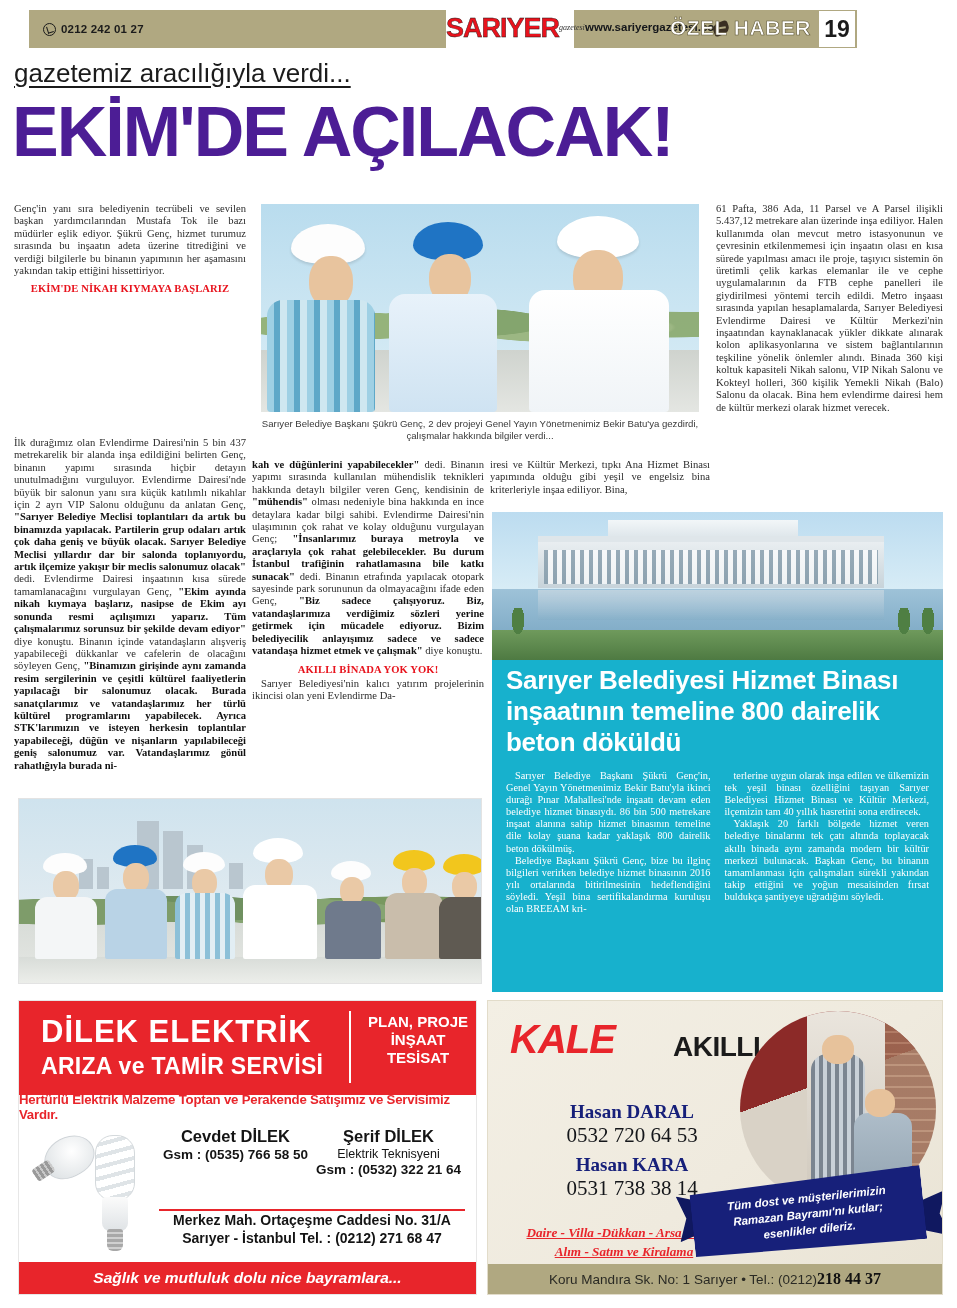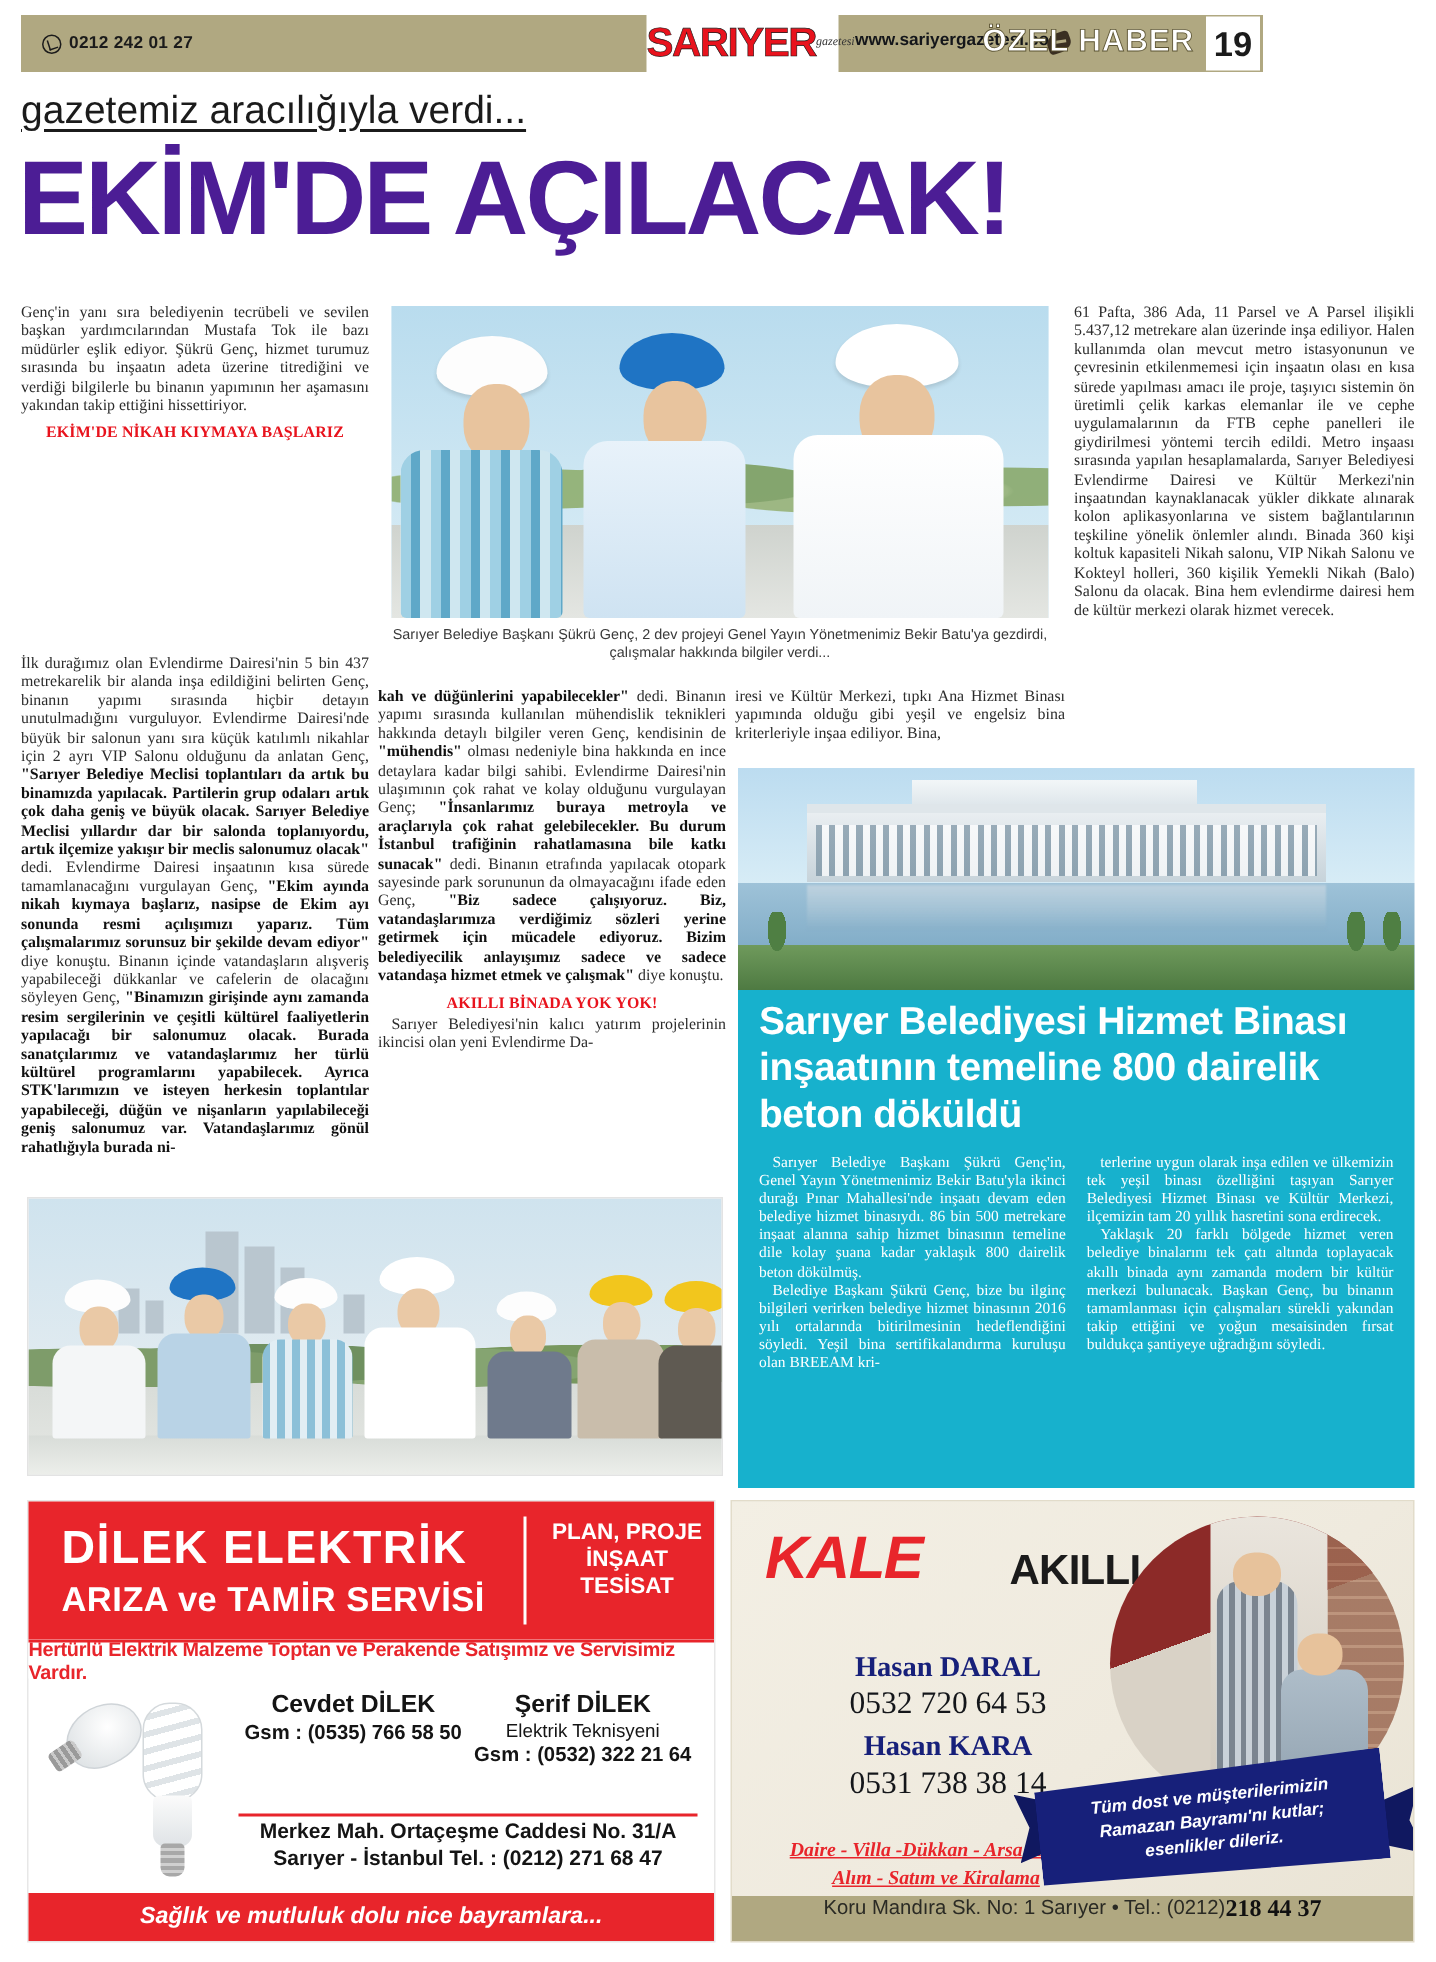--- a/index.html
+++ b/index.html
@@ -6,21 +6,21 @@
   html, body {
     width: 957px; height: 1308px;
     background: #ffffff;
     font-family: "Liberation Serif", serif;
     overflow: hidden;
   }
   .page { position: relative; width: 957px; height: 1308px; background:#fff; }
 
   
   .masthead {
-    position: absolute; left: 14px; top: 10px; width: 828px; height: 38px;
+    position: absolute; left: 29px; top: 10px; width: 828px; height: 38px;
     background: #b0a881;
     display: flex; align-items: center;
   }
   .phone-block {
     display: flex; align-items: center; gap: 5px;
     margin-left: 14px; color: #1b1b1b;
     font-family: "Liberation Sans", sans-serif;
     font-weight: bold; font-size: 11.5px; letter-spacing: .2px;
   }
   .phone-icon {
@@ -325,21 +325,21 @@
   .ribbon span{
     font-family:"Liberation Sans", sans-serif; font-style:italic; font-weight:600;
     font-size:11.5px; line-height:16px; color:#ffffff; padding:0 14px;
   }
   .ribbon-tail-l{ position:absolute; right:238px; top:194px; width:26px; height:46px;
     background:#101860; transform: rotate(-6deg); clip-path: polygon(0 0,100% 18%,100% 82%,0 100%,32% 50%); }
   .ribbon-tail-r{ position:absolute; right:-6px; top:190px; width:26px; height:46px;
     background:#101860; transform: rotate(-6deg); clip-path: polygon(100% 0,0 18%,0 82%,100% 100%,68% 50%); }
   .kale-footer{
     position:absolute; left:0; bottom:0; width:100%; height:30px; background:#b0a881;
-    display:flex; justify-content:center;
+    display:flex; align-items:center; justify-content:center;
   }
   .kale-footer span{
     font-family:"Liberation Sans", sans-serif; font-size:13.5px; color:#2a2a24;
   }
   .kale-footer b{ font-weight:900; color:#111; }
 </style>
 </head>
 <body>
 
 <div class="page">
@@ -422,21 +422,21 @@
   </div>
 
   <div class="cyan">
     <h2>Sarıyer Belediyesi Hizmet Binası inşaatının temeline 800 dairelik beton döküldü</h2>
     <div class="cols">
       <div class="c">
         <p>Sarıyer Belediye Başkanı Şükrü Genç'in, Genel Yayın Yönetmenimiz Bekir Batu'yla ikinci durağı Pınar Mahallesi'nde inşaatı devam eden belediye hizmet binasıydı. 86 bin 500 metrekare inşaat alanına sahip hizmet binasının temeline dile kolay şuana kadar yaklaşık 800 dairelik beton dökülmüş.</p>
         <p>Belediye Başkanı Şükrü Genç, bize bu ilginç bilgileri verirken belediye hizmet binasının 2016 yılı ortalarında bitirilmesinin hedeflendiğini söyledi. Yeşil bina sertifikalandırma kuruluşu olan BREEAM kri-</p>
       </div>
       <div class="c">
-        <p class="noind">terlerine uygun olarak inşa edilen ve ülkemizin tek yeşil binası özelliğini taşıyan Sarıyer Belediyesi Hizmet Binası ve Kültür Merkezi, ilçemizin tam 20 yıllık hasretini sona erdirecek.</p>
+        <p class="noind">terlerine uygun olarak inşa edilen ve ülkemizin tek yeşil binası özelliğini taşıyan Sarıyer Belediyesi Hizmet Binası ve Kültür Merkezi, ilçemizin tam 40 yıllık hasretini sona erdirecek.</p>
         <p>Yaklaşık 20 farklı bölgede hizmet veren belediye binalarını tek çatı altında toplayacak akıllı binada aynı zamanda modern bir kültür merkezi bulunacak. Başkan Genç, bu binanın tamamlanması için çalışmaları sürekli yakından takip ettiğini ve yoğun mesaisinden fırsat buldukça şantiyeye uğradığını söyledi.</p>
       </div>
     </div>
   </div>
 
   <div class="photo2">
     <div class="skyline">
       <i style="left:0;   width:14px; height:30px;"></i>
       <i style="left:18px;width:12px; height:22px;"></i>
       <i style="left:58px;width:22px; height:68px;"></i>

